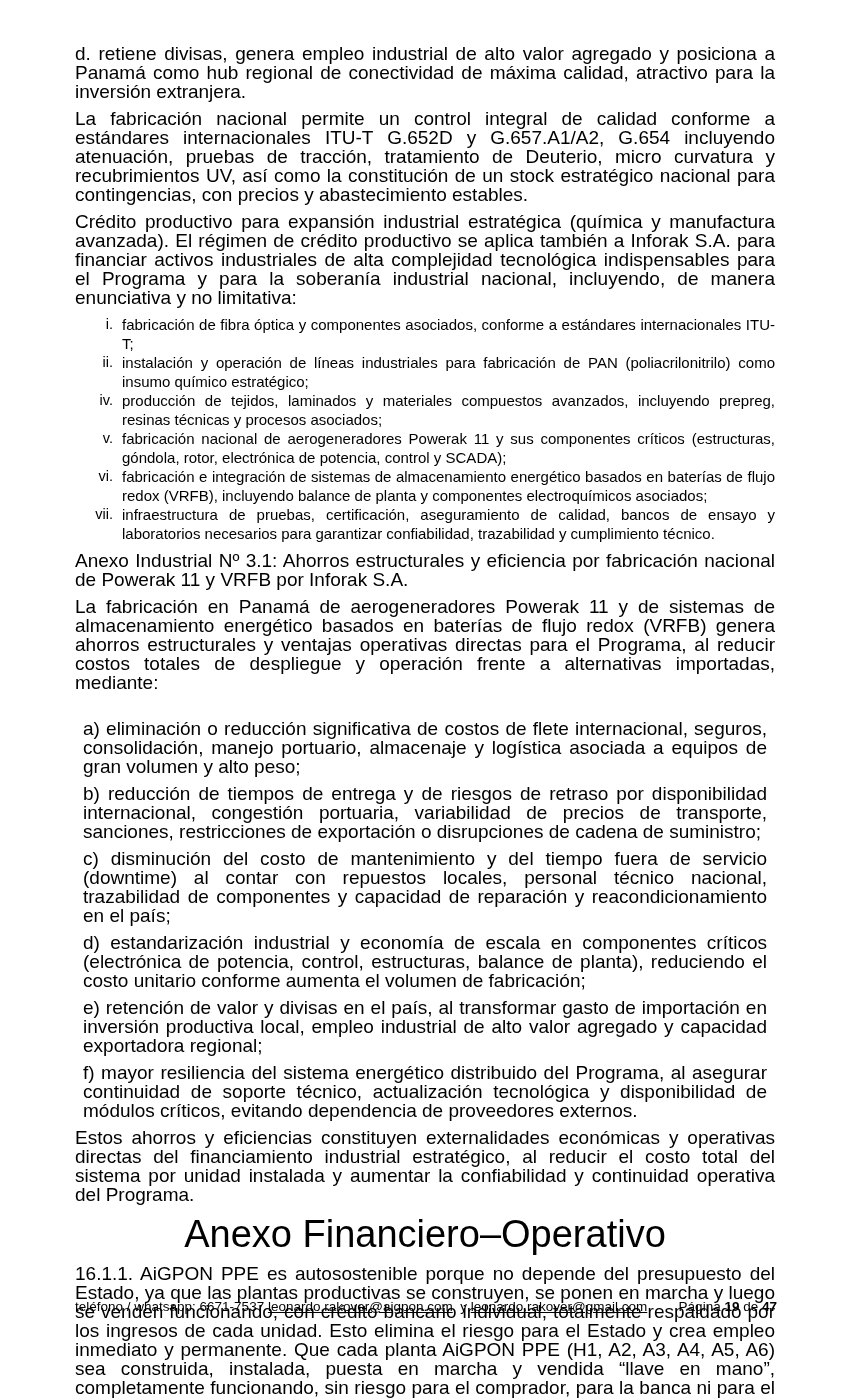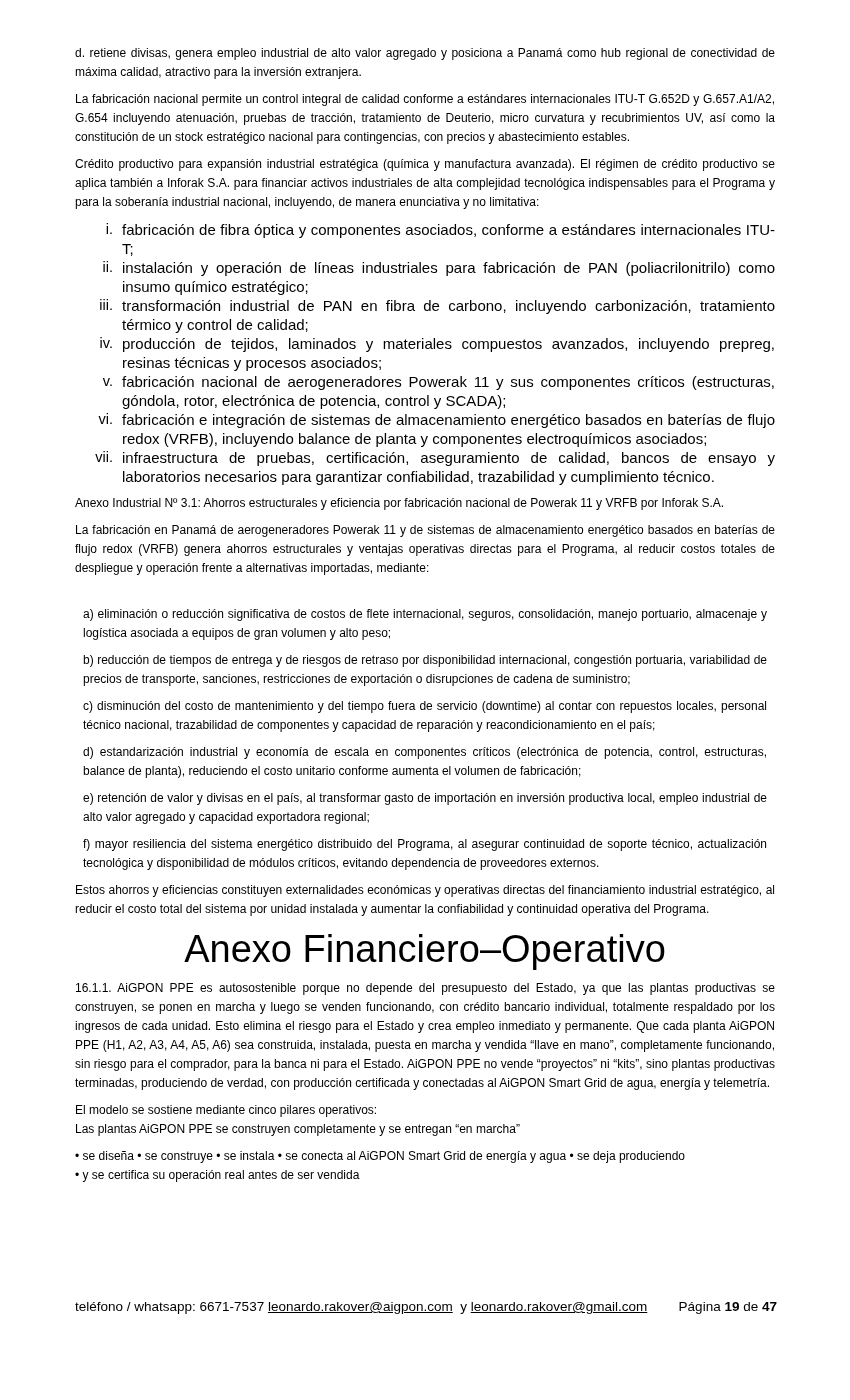--- a/index.html
+++ b/index.html
@@ -9,21 +9,21 @@
     height: 1400px;
     margin: 0 auto;
     background: #ffffff;
     font-family: "Liberation Sans", sans-serif;
     color: #000000;
     box-sizing: border-box;
     padding: 44px 75px 0 75px;
     overflow: hidden;
   }
   .para {
-    font-size: 12px;
+    font-size: 19px;
     line-height: 19px;
     text-align: justify;
     margin: 0 0 8px 0;
   }
   .line { text-align: left; }
   .group { margin: 0 0 8px 0; }
   .group .para { margin: 0; }
   .roman-list { margin: 6px 0 8px 0; }
   .list-row { display: flex; }
   .li-num {
@@ -84,24 +84,20 @@
   <div class="roman-list">
     <div class="list-row">
       <div class="li-num">i.</div>
       <div class="li-text">fabricación de fibra óptica y componentes asociados, conforme a estándares internacionales ITU-T;</div>
     </div>
     <div class="list-row">
       <div class="li-num">ii.</div>
       <div class="li-text">instalación y operación de líneas industriales para fabricación de PAN (poliacrilonitrilo) como insumo químico estratégico;</div>
     </div>
     <div class="list-row">
-      <div class="li-num">iii.</div>
-      <div class="li-text">transformación industrial de PAN en fibra de carbono, incluyendo carbonización, tratamiento térmico y control de calidad;</div>
-    </div>
-    <div class="list-row">
       <div class="li-num">iv.</div>
       <div class="li-text">producción de tejidos, laminados y materiales compuestos avanzados, incluyendo prepreg, resinas técnicas y procesos asociados;</div>
     </div>
     <div class="list-row">
       <div class="li-num">v.</div>
       <div class="li-text">fabricación nacional de aerogeneradores Powerak 11 y sus componentes críticos (estructuras, góndola, rotor, electrónica de potencia, control y SCADA);</div>
     </div>
     <div class="list-row">
       <div class="li-num">vi.</div>
       <div class="li-text">fabricación e integración de sistemas de almacenamiento energético basados en baterías de flujo redox (VRFB), incluyendo balance de planta y componentes electroquímicos asociados;</div>

